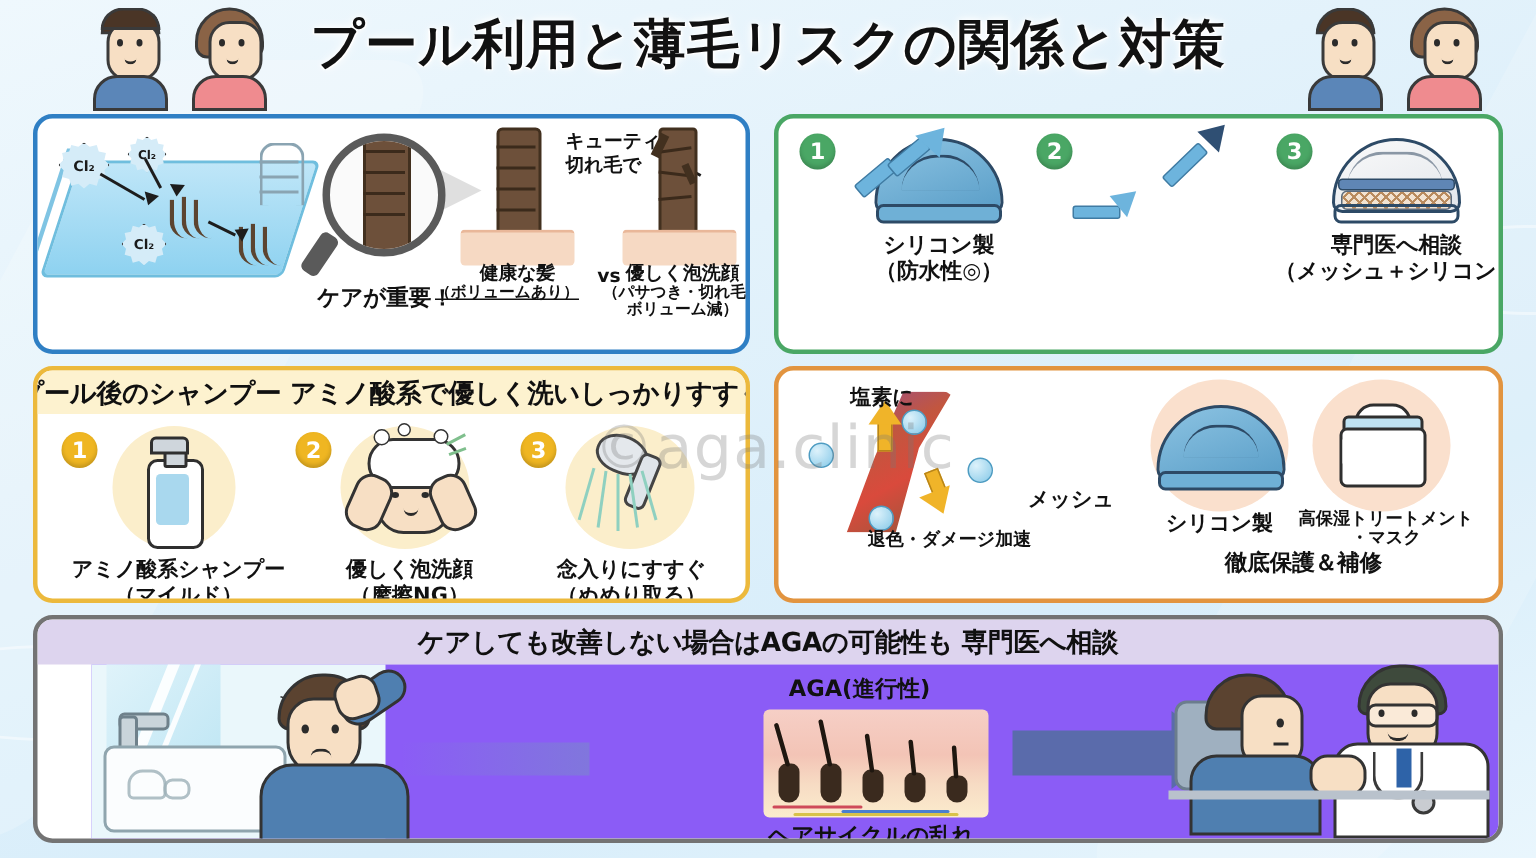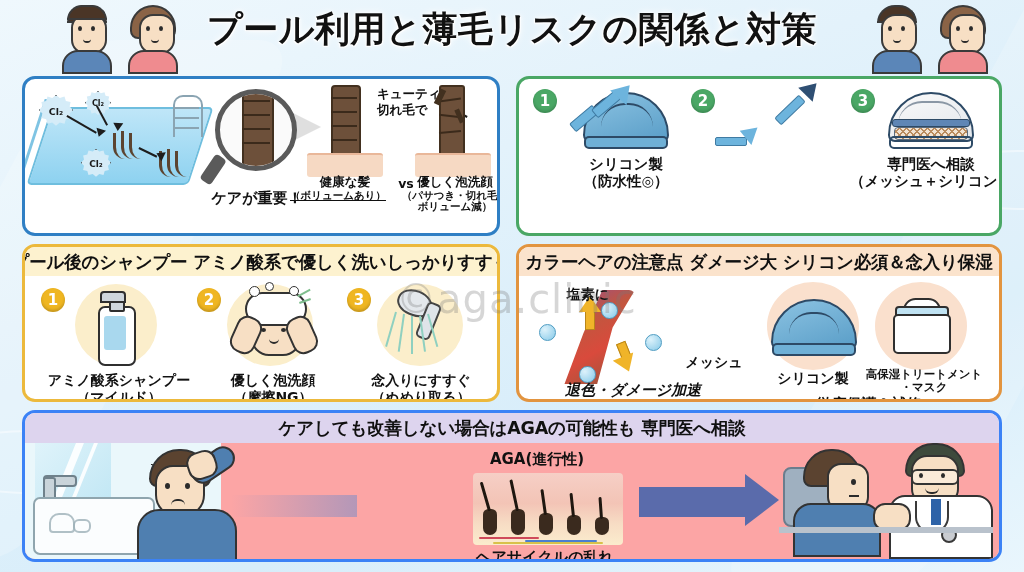--- a/index.html
+++ b/index.html
@@ -50,21 +50,21 @@
   .panel-body{position:relative;height:calc(100% - 29px);}
 
   .p-blue  {border:3px solid #2f7fc4;}
   .p-blue  .panel-head{background:#d8ecf8;}
   .p-green {border:3px solid #4aa765;}
   .p-green .panel-head{background:#d6eddc;}
   .p-yellow{border:3px solid #ecb93c;}
   .p-yellow .panel-head{background:#fdf2cf;}
   .p-orange{border:3px solid #e2943f;}
   .p-orange .panel-head{background:#fbe3cc;}
-  .p-purple{border:3px solid #3b82f6;}
+  .p-purple{border:3px solid #737373;}
   .p-purple .panel-head{background:#ddd4ee;height:30px;}
 
   #panel-chlorine {left:22px; top:76px; width:478px; height:160px;}
   #panel-cap      {left:516px;top:76px; width:486px; height:160px;}
   #panel-shampoo  {left:22px; top:244px;width:478px; height:158px;}
   #panel-color    {left:516px;top:244px;width:486px; height:158px;}
   #panel-aga      {left:22px; top:410px;width:980px; height:152px;}
 
   
   .badge{
@@ -176,21 +176,21 @@
   .y-arrow .s{position:absolute;background:#f0b429;border:1.6px solid #b8851a;box-sizing:border-box;}
   .y-arrow .h{position:absolute;width:0;height:0;}
 
   .jar{position:absolute;}
   .jar-body{position:absolute;left:0;top:18px;width:54px;height:36px;background:#fff;border:2.2px solid #2f2f2f;border-radius:5px;}
   .jar-band{position:absolute;left:2px;top:26px;width:50px;height:16px;background:#fff;}
   .jar-lid{position:absolute;left:2px;top:10px;width:50px;height:12px;background:#bfe2f2;border:2.2px solid #2f2f2f;border-radius:4px;}
   .jar-cream{position:absolute;left:10px;top:2px;width:34px;height:14px;background:#fff;border:2.2px solid #2f2f2f;border-radius:14px 14px 6px 6px;}
 
   
-  .aga-body{position:relative;height:calc(100% - 30px);background:#fca5a5;}
+  .aga-body{position:relative;height:calc(100% - 30px);background:#8b5cf6;margin-left:36px;}
   .bath{position:absolute;left:0;top:0;width:196px;height:100%;background:#eaf7fb;}
   .mirror{position:absolute;left:10px;top:0;width:76px;height:72px;background:linear-gradient(135deg,#dff3fa,#bfe6f4);}
   .mirror-glint{position:absolute;background:rgba(255,255,255,.9);transform:skewX(-22deg);}
   .sink{position:absolute;left:8px;bottom:4px;width:118px;height:54px;background:#fbfdfe;border:2px solid #8fa5ae;border-radius:7px;}
   .faucet{position:absolute;left:18px;bottom:52px;width:9px;height:26px;background:#c9d4da;border:2px solid #6f818b;border-radius:3px;}
   .faucet-arm{position:absolute;left:18px;bottom:72px;width:30px;height:8px;background:#c9d4da;border:2px solid #6f818b;border-radius:4px;}
   .man{position:absolute;left:108px;top:6px;width:104px;height:120px;}
   .man-hair{position:absolute;left:16px;top:0;width:58px;height:34px;background:#5b4330;border:2.2px solid #333;border-radius:30px 30px 8px 8px;}
   .man-face{position:absolute;left:22px;top:16px;width:46px;height:48px;background:#f7dfc4;border:2.2px solid #333;border-radius:18px 18px 22px 22px;}
   .man-body{position:absolute;left:4px;top:60px;width:96px;height:62px;background:#4f7fb0;border:2.2px solid #333;border-radius:22px 22px 0 0;}
@@ -456,41 +456,40 @@
         <div class="spray" style="left:26px;top:30px;height:38px;transform:rotate(0deg);"></div>
         <div class="spray" style="left:34px;top:30px;height:36px;transform:rotate(-8deg);"></div>
         <div class="spray" style="left:42px;top:28px;height:34px;transform:rotate(-16deg);"></div>
       </div>
       <div class="small-note" style="position:absolute;left:338px;top:96px;width:116px;font-size:14px;">念入りにすすぐ</div>
       <div class="small-note" style="position:absolute;left:338px;top:113px;width:116px;font-size:14px;">（ぬめり取る）</div>
     </div>
   </div>
 
   <div class="panel p-orange" id="panel-color">
-    <div class="panel-head">カラーヘアの注意点 ダメージ大 シリコン必須＆念入り保湿</div>
     <div class="panel-body">
 
       <div class="colorstrand">
         <div class="strand-fat"></div>
         <div class="bubble" style="left:0px;top:34px;"></div>
         <div class="bubble" style="left:62px;top:12px;"></div>
         <div class="bubble" style="left:106px;top:44px;"></div>
         <div class="bubble" style="left:40px;top:76px;"></div>
         <div class="y-arrow" style="left:40px;top:8px;width:26px;height:34px;">
           <div class="s" style="left:6px;top:12px;width:10px;height:20px;"></div>
           <div class="h" style="left:0px;top:-2px;border-left:11px solid transparent;border-right:11px solid transparent;border-bottom:16px solid #f0b429;"></div>
         </div>
         <div class="y-arrow" style="left:74px;top:52px;width:30px;height:34px;">
           <div class="s" style="left:6px;top:0px;width:10px;height:18px;transform:rotate(-22deg);"></div>
           <div class="h" style="left:2px;top:14px;border-left:11px solid transparent;border-right:11px solid transparent;border-top:16px solid #f0b429;transform:rotate(-22deg);"></div>
         </div>
       </div>
       <div class="small-note" style="position:absolute;left:34px;top:10px;width:70px;font-size:14px;">塩素に</div>
       <div class="small-note" style="position:absolute;left:140px;top:78px;width:110px;font-size:14px;">メッシュ</div>
-      <div class="small-note" style="position:absolute;left:14px;top:106px;width:200px;font-size:15px;font-style:italic;">退色・ダメージ加速</div>
+      <div class="small-note" style="position:absolute;left:14px;top:106px;width:200px;font-size:12px;">退色・ダメージ加速</div>
 
       <div class="circle-bg circle-peach" style="left:248px;top:6px;width:92px;height:88px;"></div>
       <div class="swimcap cap-blue" style="position:absolute;left:252px;top:24px;width:84px;height:56px;">
         <div class="dome"></div>
           <div class="brim"></div>
         <div style="position:absolute;left:18px;bottom:22px;width:50px;height:20px;border-top:2px solid #2d4a66;border-radius:25px 25px 0 0;"></div>
       </div>
       <div class="small-note" style="position:absolute;left:248px;top:94px;width:92px;font-size:14px;">シリコン製</div>
 
       <div class="circle-bg circle-peach" style="left:356px;top:6px;width:92px;height:88px;"></div>

